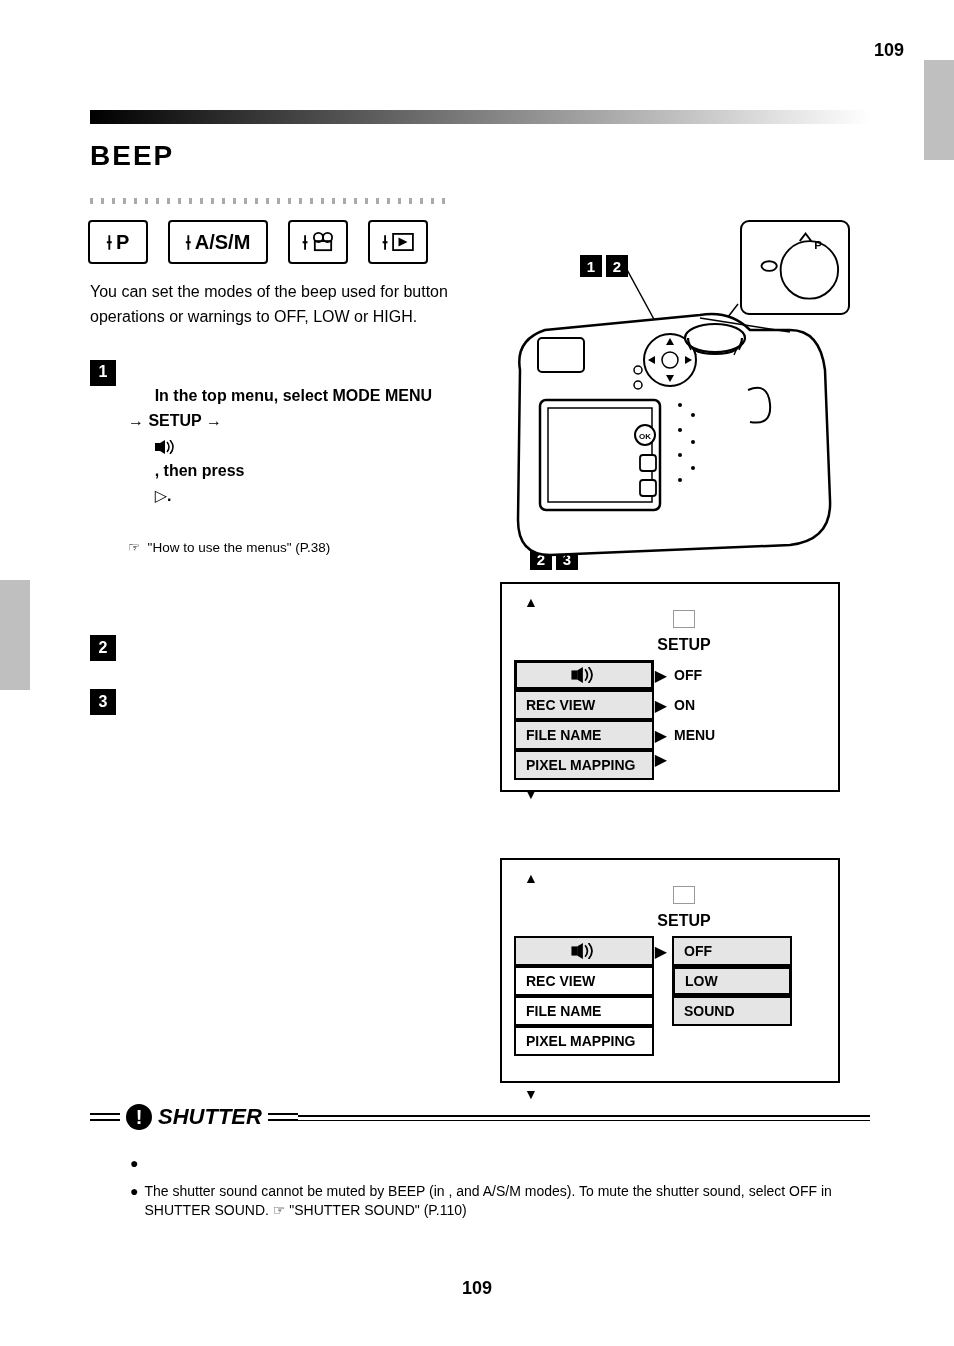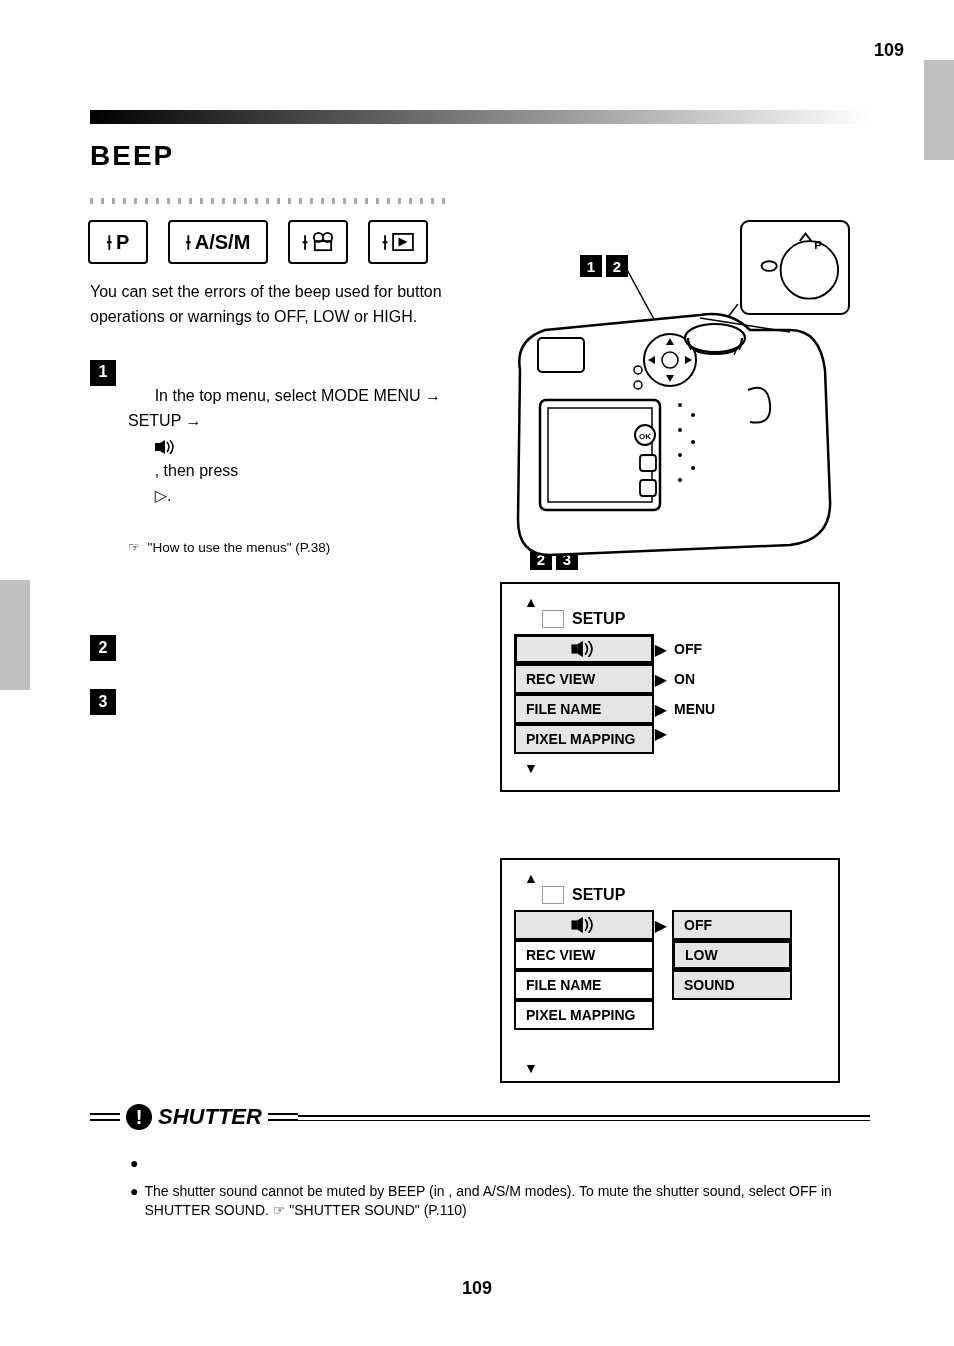--- a/index.html
+++ b/index.html
@@ -21,33 +21,33 @@
   .title { position: absolute; left: 90px; top: 140px; font-size: 28px; font-weight: bold; letter-spacing: 2px; }
   .dot-rule { position: absolute; left: 90px; top: 198px; width: 360px; height: 6px;
     background-image: repeating-linear-gradient(to right, #aaa 0 3px, transparent 3px 11px);
   }
   .dial-icons { position: absolute; left: 88px; top: 220px; display: flex; gap: 20px; align-items: center; }
   .dial-box { width: 60px; height: 44px; border: 2px solid #000; border-radius: 4px; display: flex; align-items: center; justify-content: center; font-size: 20px; font-weight: bold; gap: 4px;}
   .left-col { position: absolute; left: 90px; top: 280px; width: 360px; font-size: 16px; line-height: 1.55; }
   .step { margin-bottom: 28px; display: flex; gap: 12px; }
   .step-num { width: 26px; height: 26px; background: #000; color: #fff; font-weight: bold; display: flex; align-items: center; justify-content: center; font-size: 16px; flex-shrink: 0;}
   .step-body { flex: 1; white-space: pre-wrap; }
-  .step-body b { font-weight: normal; }
+  .step-body b { font-weight: bold; }
   .inline-sym { font-family: Arial; }
   .note { font-size: 13.5px; margin-top: 6px; line-height: 1.35; }
   .bullet { display: flex; gap: 6px; margin-top: 4px;}
   .bullet .dot { flex-shrink:0; }
 
   
   .fig-camera { position: absolute; left: 490px; top: 220px; width: 360px; height: 350px; }
   .fig-circle { position: absolute; right: 0; top: 0; width: 110px; height: 95px; border: 2.5px solid #000; border-radius: 9px; background: #fff; z-index: 2;}
   .menu-panel { position: absolute; border: 2.5px solid #000; background: #fff; padding: 10px 12px 16px; font-size: 16px; }
   .menu-panel.p1 { left: 500px; top: 582px; width: 340px; height: 210px; }
   .menu-panel.p2 { left: 500px; top: 858px; width: 340px; height: 225px; }
-  .menu-title { margin-left: 28px; font-weight: bold; margin-bottom: 6px; display:flex; align-items:center; gap:8px;}
+  .menu-title { margin-left: 28px; font-weight: bold; margin-bottom: 6px; display:flex; align-items:center; gap:8px;flex-direction:column;}
   .menu-col1-wrap { display:flex; flex-direction:column; }
   .menu-cell { border: 2px solid #000; background: #e5e5e5; height: 30px; display: flex; align-items: center; padding: 0 10px; font-size: 14px; font-weight: bold;}
   .menu-cell.sel { background: #fff; }
   .menu-col1 { width: 140px; position: relative; }
   .menu-col2 { width: 120px; }
   .menu-caret { width: 14px; display:flex; align-items:center; justify-content:center; font-size:16px;}
   .arrow-up, .arrow-down { margin-left: 10px; font-size: 14px; }
 
   
   .caution-header { position: absolute; left: 90px; top: 1104px; width: 780px; display:flex; align-items:center; gap: 0;}
@@ -91,21 +91,21 @@
   <div class="dial-box">
       <span class="sep-slider">⟊</span>
     <svg width="22" height="18" viewBox="0 0 24 20">
         <rect x="1" y="1" width="22" height="18" fill="none" stroke="#000" stroke-width="2"></rect>
         <path d="M7 5 L17 10 L7 15 Z" fill="#000"></path>
       </svg>
   </div>
 </div>
 
 <div class="left-col">
-  <p style="margin-bottom:30px;">You can set the errors of the beep used for button operations or warnings to OFF, LOW or HIGH.</p>
+  <p style="margin-bottom:30px;">You can set the modes of the beep used for button operations or warnings to OFF, LOW or HIGH.</p>
 
   <div class="step">
     <div class="step-num">1</div>
     <div class="step-body">
       <b>In the top menu, select MODE MENU → SETUP → </b>
       <span class="inline-speaker"><svg width="22" height="14" viewBox="0 0 22 14">
             <rect x="0" y="3" width="5" height="8" fill="#000"></rect>
             <path d="M5 3 L10 0 L10 14 L5 11 Z" fill="#000"></path>
             <path d="M12 2 Q16 7 12 12" fill="none" stroke="#000" stroke-width="1.5"></path>
             <path d="M15 0 Q21 7 15 14" fill="none" stroke="#000" stroke-width="1.5"></path>

